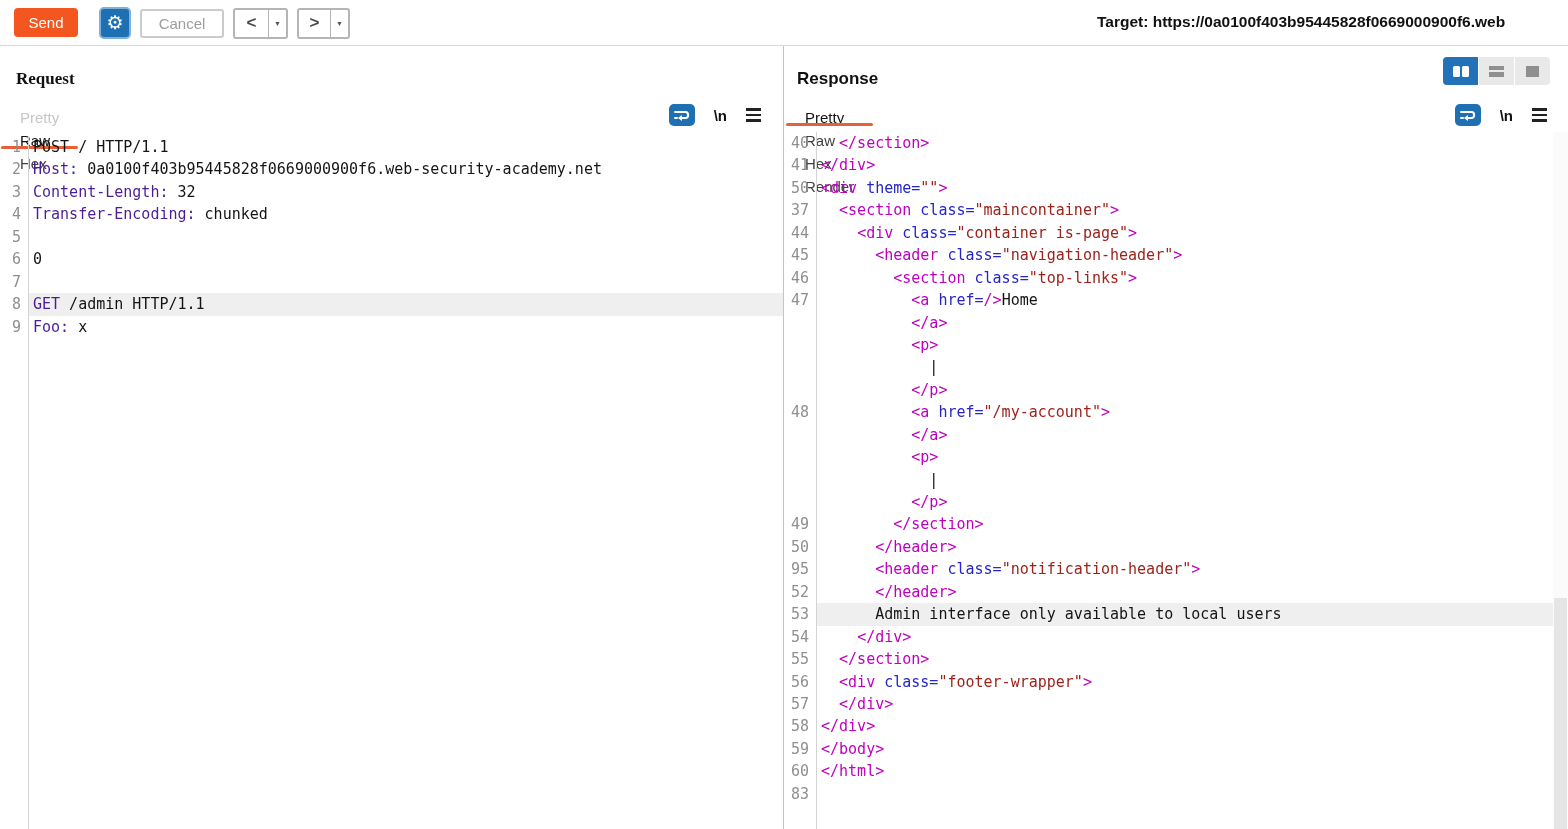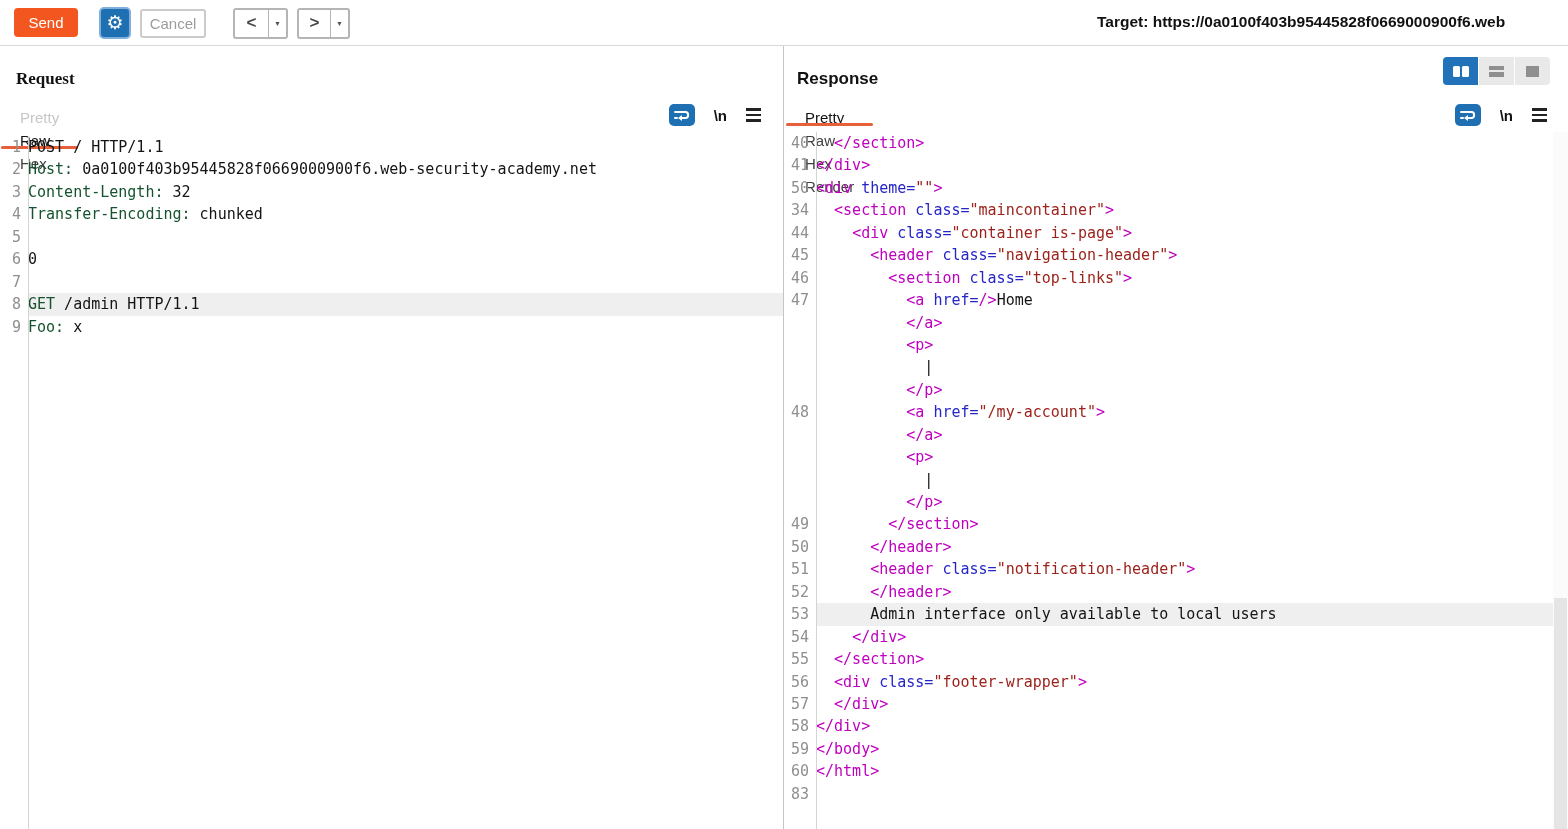--- a/index.html
+++ b/index.html
@@ -7,21 +7,21 @@
     font-family:"Liberation Sans", sans-serif; }
 
   
   .toolbar { position:relative; height:46px; background:#fff; border-bottom:1px solid #d8d8d8; }
   .btn-send { position:absolute; left:14px; top:8px; width:64px; height:29px;
     background:#f3561f; color:#fff; font-weight:normal; font-size:15px; border:none;
     border-radius:4px; text-align:center; line-height:29px; cursor:pointer; }
   .btn-gear { position:absolute; left:99px; top:7px; width:32px; height:32px;
     background:#1f70b2; border:2px solid #7fb0dc; border-radius:5px; color:#fff;
     font-size:19px; line-height:27px; text-align:center; cursor:pointer; }
-  .btn-cancel { position:absolute; left:140px; top:9px; width:66px; height:29px;
+  .btn-cancel { position:absolute; left:140px; top:9px; width:84px; height:29px;
     background:#fff; border:2px solid #cbcbcb; border-radius:3px; color:#9d9d9d;
     font-size:15px; text-align:center; line-height:25px; cursor:pointer; }
   .nav-group { position:absolute; top:8px; height:31px; border:2px solid #b5b5b5;
     border-radius:3px; display:flex; align-items:stretch; background:#fff; }
   .nav-prev { left:233px; width:55px; } .nav-next { left:297px; width:53px; }
   .nav-main { flex:1; text-align:center; font-size:17px; font-weight:600; color:#4a4a4a;
     line-height:26px; }
   .nav-sep { width:1px; background:#b5b5b5; }
   .nav-caret { width:17px; text-align:center; font-size:7px; color:#555; line-height:27px; }
   .target { position:absolute; left:1097px; top:13px; width:480px; white-space:nowrap;
@@ -67,23 +67,23 @@
     font-family:"DejaVu Sans Mono","Liberation Mono",monospace; font-size:15px; }
   .panel.request .editor { top:90px; right:0; }
   .panel.response .editor { top:86px; right:15px; }
   .editor::before { content:''; position:absolute; top:0; bottom:0; width:1px; background:#d4d4d4; }
   .panel.request .editor::before { left:28px; }
   .panel.response .editor::before { left:32px; }
   .row { display:flex; height:22.45px; line-height:22.45px; white-space:pre; }
   .ln { flex:none; text-align:right; color:#8f8f8f; }
   .panel.request .ln { width:28px; padding-right:7px; }
   .panel.response .ln { width:32px; padding-right:7px; }
-  .code { flex:1; }
+  .code { flex:1; padding-left:5px; }
   .row.hl .code { background:#efefef; }
-  .c-t { color:#141414; } .c-h { color:#14532d; } .c-k { color:#bf00bf; }
+  .c-t { color:#141414; } .c-h { color:#4c1d95; } .c-k { color:#bf00bf; }
   .c-a { color:#2525c8; } .c-v { color:#9c221b; }
 
   .vscroll { position:absolute; right:0; top:86px; bottom:0; width:15px; background:#fbfbfb; }
   .vscroll .thumb { position:absolute; left:1px; right:1px; top:466px; height:231px;
     background:#e5e5e5; }
 </style>
 </head>
 <body>
 
 <div class="toolbar">
@@ -173,37 +173,37 @@
       <div class="menu-icon">
           <i></i>
           <i></i>
           <i></i>
         </div>
     </div>
     <div class="editor">
         <div class="row"><span class="ln">40</span><span class="code"><span class="c-t">  </span><span class="c-k">&lt;/section&gt;</span></span></div>
         <div class="row"><span class="ln">41</span><span class="code"><span class="c-k">&lt;/div&gt;</span></span></div>
         <div class="row"><span class="ln">50</span><span class="code"><span class="c-k">&lt;div </span><span class="c-a">theme=</span><span class="c-v">""</span><span class="c-k">&gt;</span></span></div>
-        <div class="row"><span class="ln">34</span><span class="code"><span class="c-t">  </span><span class="c-k">&lt;section </span><span class="c-a">class=</span><span class="c-v">"maincontainer"</span><span class="c-k">&gt;</span></span></div>
+        <div class="row"><span class="ln">37</span><span class="code"><span class="c-t">  </span><span class="c-k">&lt;section </span><span class="c-a">class=</span><span class="c-v">"maincontainer"</span><span class="c-k">&gt;</span></span></div>
         <div class="row"><span class="ln">44</span><span class="code"><span class="c-t">    </span><span class="c-k">&lt;div </span><span class="c-a">class=</span><span class="c-v">"container is-page"</span><span class="c-k">&gt;</span></span></div>
         <div class="row"><span class="ln">45</span><span class="code"><span class="c-t">      </span><span class="c-k">&lt;header </span><span class="c-a">class=</span><span class="c-v">"navigation-header"</span><span class="c-k">&gt;</span></span></div>
         <div class="row"><span class="ln">46</span><span class="code"><span class="c-t">        </span><span class="c-k">&lt;section </span><span class="c-a">class=</span><span class="c-v">"top-links"</span><span class="c-k">&gt;</span></span></div>
         <div class="row"><span class="ln">47</span><span class="code"><span class="c-t">          </span><span class="c-k">&lt;a </span><span class="c-a">href=</span><span class="c-k">/&gt;</span><span class="c-t">Home</span></span></div>
         <div class="row"><span class="ln"></span><span class="code"><span class="c-t">          </span><span class="c-k">&lt;/a&gt;</span></span></div>
         <div class="row"><span class="ln"></span><span class="code"><span class="c-t">          </span><span class="c-k">&lt;p&gt;</span></span></div>
         <div class="row"><span class="ln"></span><span class="code"><span class="c-t">            |</span></span></div>
         <div class="row"><span class="ln"></span><span class="code"><span class="c-t">          </span><span class="c-k">&lt;/p&gt;</span></span></div>
         <div class="row"><span class="ln">48</span><span class="code"><span class="c-t">          </span><span class="c-k">&lt;a </span><span class="c-a">href=</span><span class="c-v">"/my-account"</span><span class="c-k">&gt;</span></span></div>
         <div class="row"><span class="ln"></span><span class="code"><span class="c-t">          </span><span class="c-k">&lt;/a&gt;</span></span></div>
         <div class="row"><span class="ln"></span><span class="code"><span class="c-t">          </span><span class="c-k">&lt;p&gt;</span></span></div>
         <div class="row"><span class="ln"></span><span class="code"><span class="c-t">            |</span></span></div>
         <div class="row"><span class="ln"></span><span class="code"><span class="c-t">          </span><span class="c-k">&lt;/p&gt;</span></span></div>
         <div class="row"><span class="ln">49</span><span class="code"><span class="c-t">        </span><span class="c-k">&lt;/section&gt;</span></span></div>
         <div class="row"><span class="ln">50</span><span class="code"><span class="c-t">      </span><span class="c-k">&lt;/header&gt;</span></span></div>
-        <div class="row"><span class="ln">51</span><span class="code"><span class="c-t">      </span><span class="c-k">&lt;header </span><span class="c-a">class=</span><span class="c-v">"notification-header"</span><span class="c-k">&gt;</span></span></div>
+        <div class="row"><span class="ln">95</span><span class="code"><span class="c-t">      </span><span class="c-k">&lt;header </span><span class="c-a">class=</span><span class="c-v">"notification-header"</span><span class="c-k">&gt;</span></span></div>
         <div class="row"><span class="ln">52</span><span class="code"><span class="c-t">      </span><span class="c-k">&lt;/header&gt;</span></span></div>
         <div class="row hl"><span class="ln">53</span><span class="code"><span class="c-t">      Admin interface only available to local users</span></span></div>
         <div class="row"><span class="ln">54</span><span class="code"><span class="c-t">    </span><span class="c-k">&lt;/div&gt;</span></span></div>
         <div class="row"><span class="ln">55</span><span class="code"><span class="c-t">  </span><span class="c-k">&lt;/section&gt;</span></span></div>
         <div class="row"><span class="ln">56</span><span class="code"><span class="c-t">  </span><span class="c-k">&lt;div </span><span class="c-a">class=</span><span class="c-v">"footer-wrapper"</span><span class="c-k">&gt;</span></span></div>
         <div class="row"><span class="ln">57</span><span class="code"><span class="c-t">  </span><span class="c-k">&lt;/div&gt;</span></span></div>
         <div class="row"><span class="ln">58</span><span class="code"><span class="c-k">&lt;/div&gt;</span></span></div>
         <div class="row"><span class="ln">59</span><span class="code"><span class="c-k">&lt;/body&gt;</span></span></div>
         <div class="row"><span class="ln">60</span><span class="code"><span class="c-k">&lt;/html&gt;</span></span></div>
         <div class="row"><span class="ln">83</span><span class="code"></span></div>

